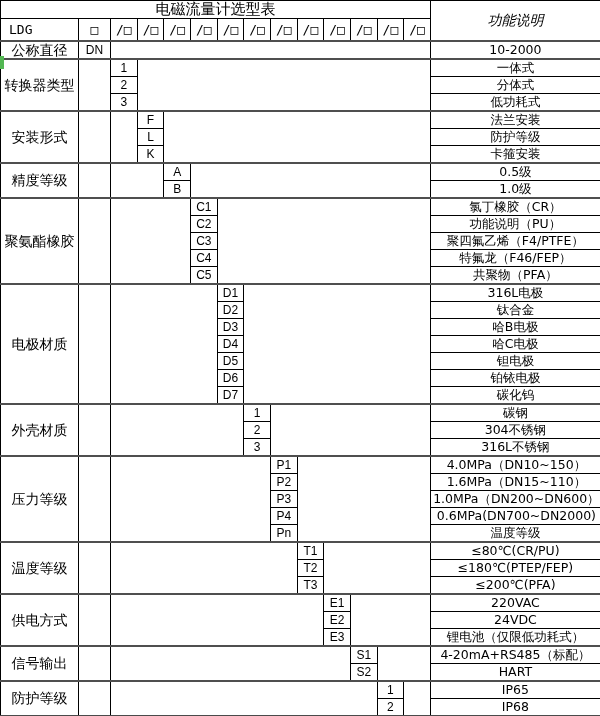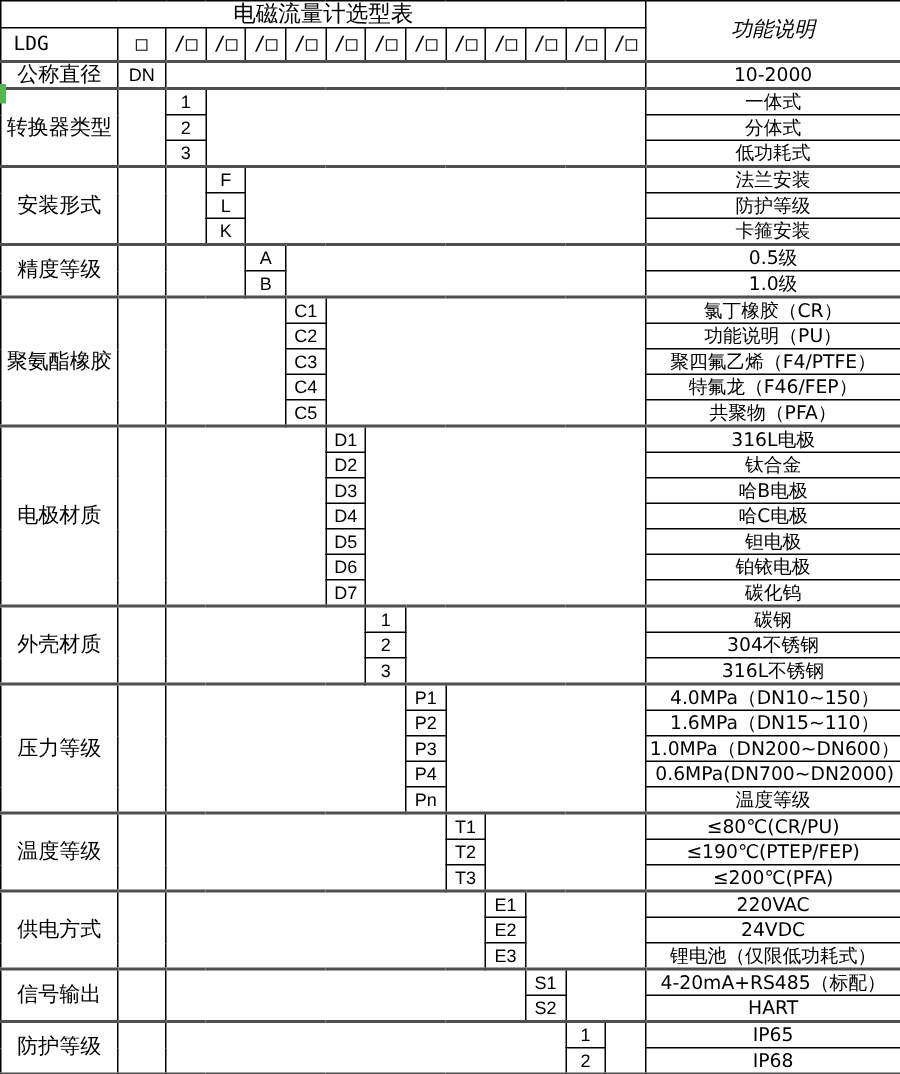--- a/index.html
+++ b/index.html
@@ -210,21 +210,21 @@
       <tr>
         <td class="label-cell sec-top" rowspan="3">温度等级</td>
         <td class="empty-cell sec-top" rowspan="3"></td>
         <td class="empty-cell sec-top" rowspan="3" colspan="7"></td>
         <td class="code-cell sec-top">T1</td>
         <td class="empty-cell sec-top" rowspan="3" colspan="4"></td>
         <td class="desc-cell sec-top">≤80℃(CR/PU)</td>
       </tr>
       <tr>
         <td class="code-cell">T2</td>
-        <td class="desc-cell">≤190℃(PTEP/FEP)</td>
+        <td class="desc-cell">≤180℃(PTEP/FEP)</td>
       </tr>
       <tr>
         <td class="code-cell">T3</td>
         <td class="desc-cell">≤200℃(PFA)</td>
       </tr>
       <tr>
         <td class="label-cell sec-top" rowspan="3">供电方式</td>
         <td class="empty-cell sec-top" rowspan="3"></td>
         <td class="empty-cell sec-top" rowspan="3" colspan="8"></td>
         <td class="code-cell sec-top">E1</td>

